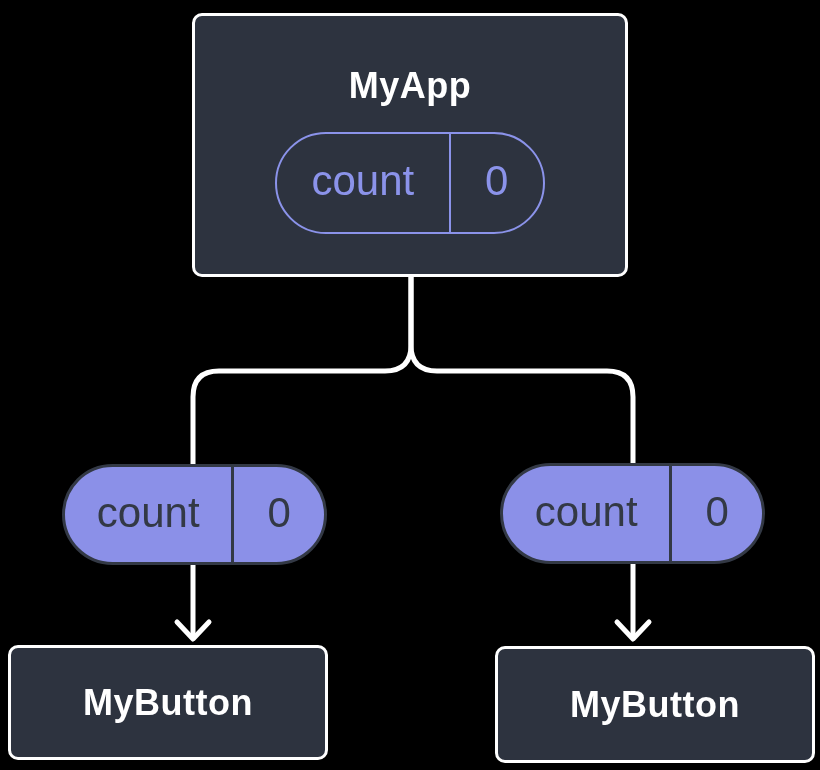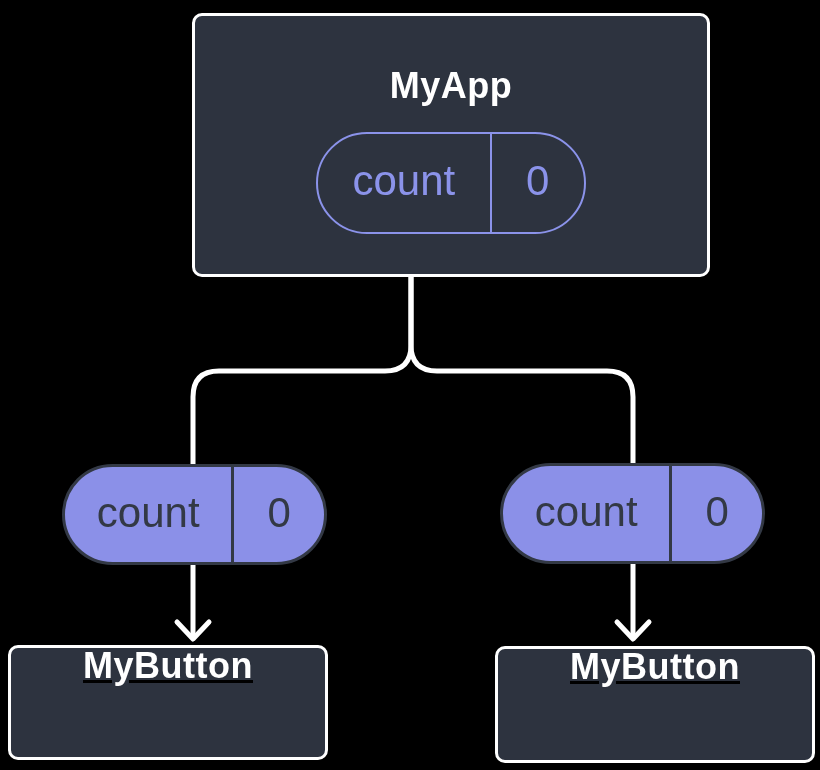--- a/index.html
+++ b/index.html
@@ -28,25 +28,25 @@
     border-radius: 10px;
     box-sizing: border-box;
     z-index: 2;
     display: flex;
     flex-direction: column;
     align-items: center;
   }
   .root-box {
     left: 192px;
     top: 13px;
-    width: 518px;
+    width: 436px;
     height: 264px;
   }
   .leaf-box {
-    text-decoration: underline;
+    justify-content: center;
   }
   .leaf-box-left {
     left: 8px;
     top: 645px;
     width: 320px;
     height: 115px;
   }
   .leaf-box-right {
     left: 495px;
     top: 646px;

